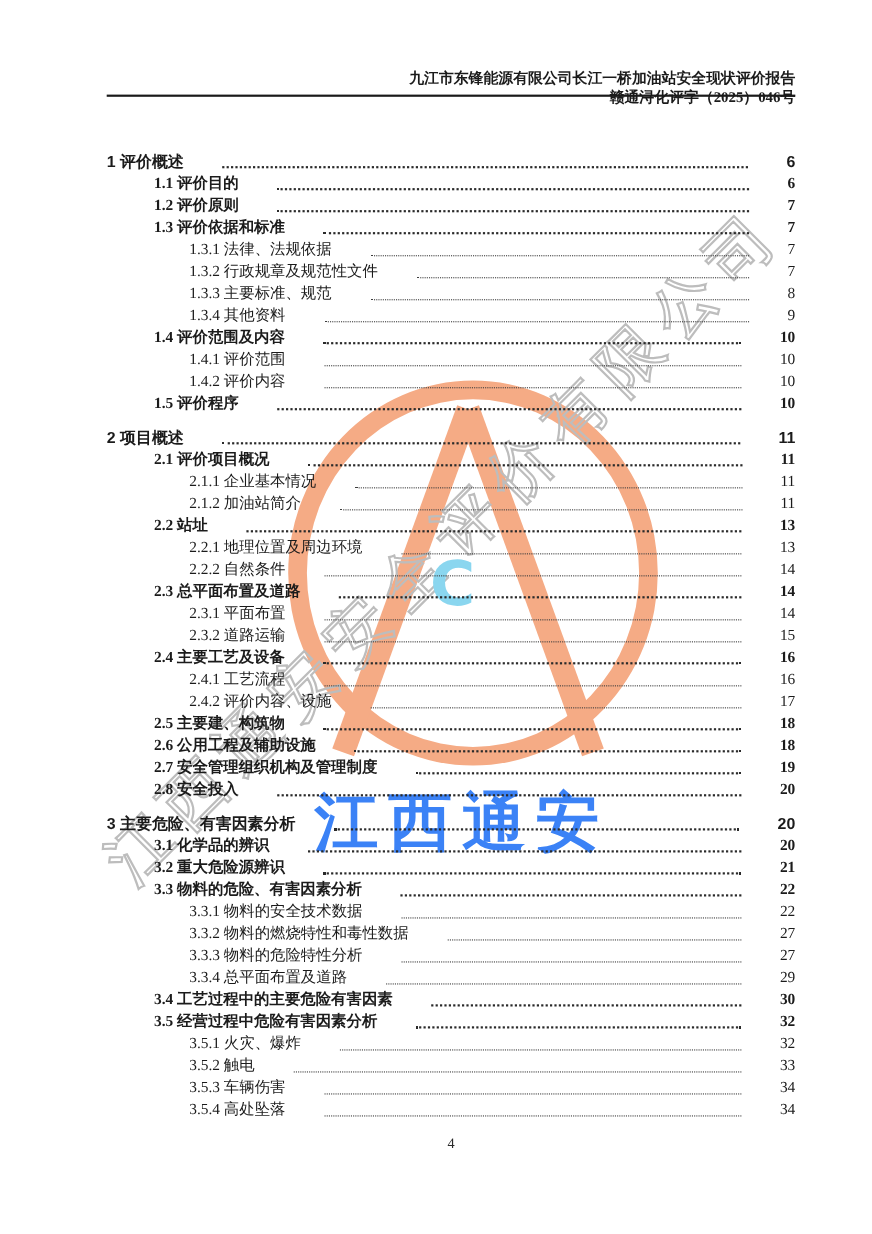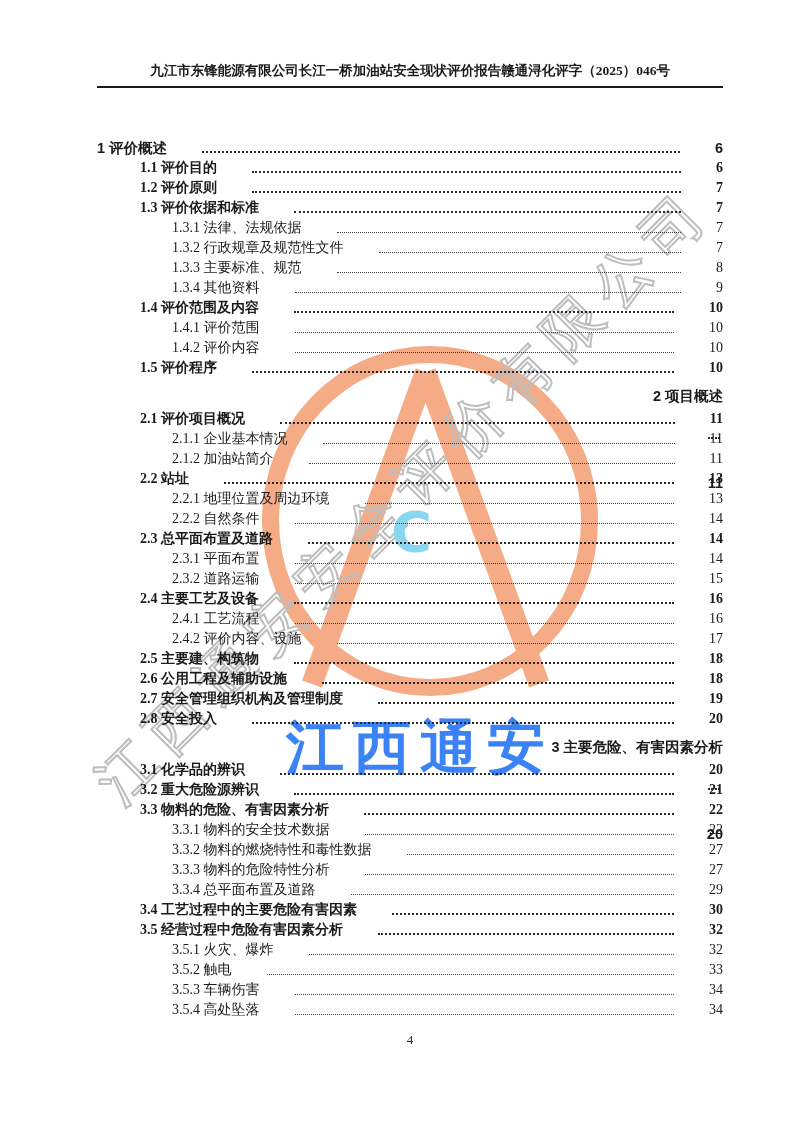--- a/index.html
+++ b/index.html
@@ -42,36 +42,36 @@
   }
   .wm-red{
     position:absolute;left:286px;top:716px;
     font-family:"DejaVu Sans",sans-serif;font-weight:bold;
     font-size:58px;line-height:1.1;letter-spacing:9px;color:#3b82f6;
   }
   
   .hdr{
     position:absolute;left:97px;right:70px;top:62px;z-index:1;
     display:flex;justify-content:center;align-items:flex-end;
-    font-weight:bold;font-size:13.5px;
+    font-weight:bold;font-size:13.5px;flex-direction:column;
   }
   .rule{
     position:absolute;left:97px;right:70px;top:86px;z-index:1;
     border-top:2px solid #1a1a1a;height:0;
   }
   .doc-title{
     position:absolute;left:0;right:0;top:96px;z-index:1;margin:0;
     text-align:center;font-family:"Liberation Sans",sans-serif;
     font-size:24px;font-weight:bold;letter-spacing:2px;
   }
   .toc{
     position:absolute;left:97px;right:70px;top:137px;z-index:1;
   }
   .toc-row{display:flex;align-items:flex-end;height:20px;gap:32px;}
-  .toc-row.gap{margin-top:11px;flex-direction:column;}
+  .toc-row.gap{margin-top:11px;}
   .toc-row.lvl1{font-family:"Liberation Sans",sans-serif;font-weight:bold;font-size:14.5px;}
   .toc-row.lvl2{font-family:"Liberation Serif",serif;font-weight:bold;font-size:14px;padding-left:43px;}
   .toc-row.lvl3{font-family:"Liberation Serif",serif;font-weight:normal;font-size:14px;padding-left:75px;}
   .toc-label{white-space:nowrap;line-height:1.2;}
   .toc-leader{flex:1;border-bottom:2px dotted #2a2a2a;margin:0 3px 4px 3px;min-width:12px;}
   .toc-row.lvl3 .toc-leader{border-bottom:1.6px dotted #3c3c3c;}
   .toc-page{white-space:nowrap;line-height:1.2;}
   .ftr{
     position:absolute;left:97px;right:70px;top:1032px;z-index:1;
     text-align:center;font-size:13px;color:#2a2a2a;

